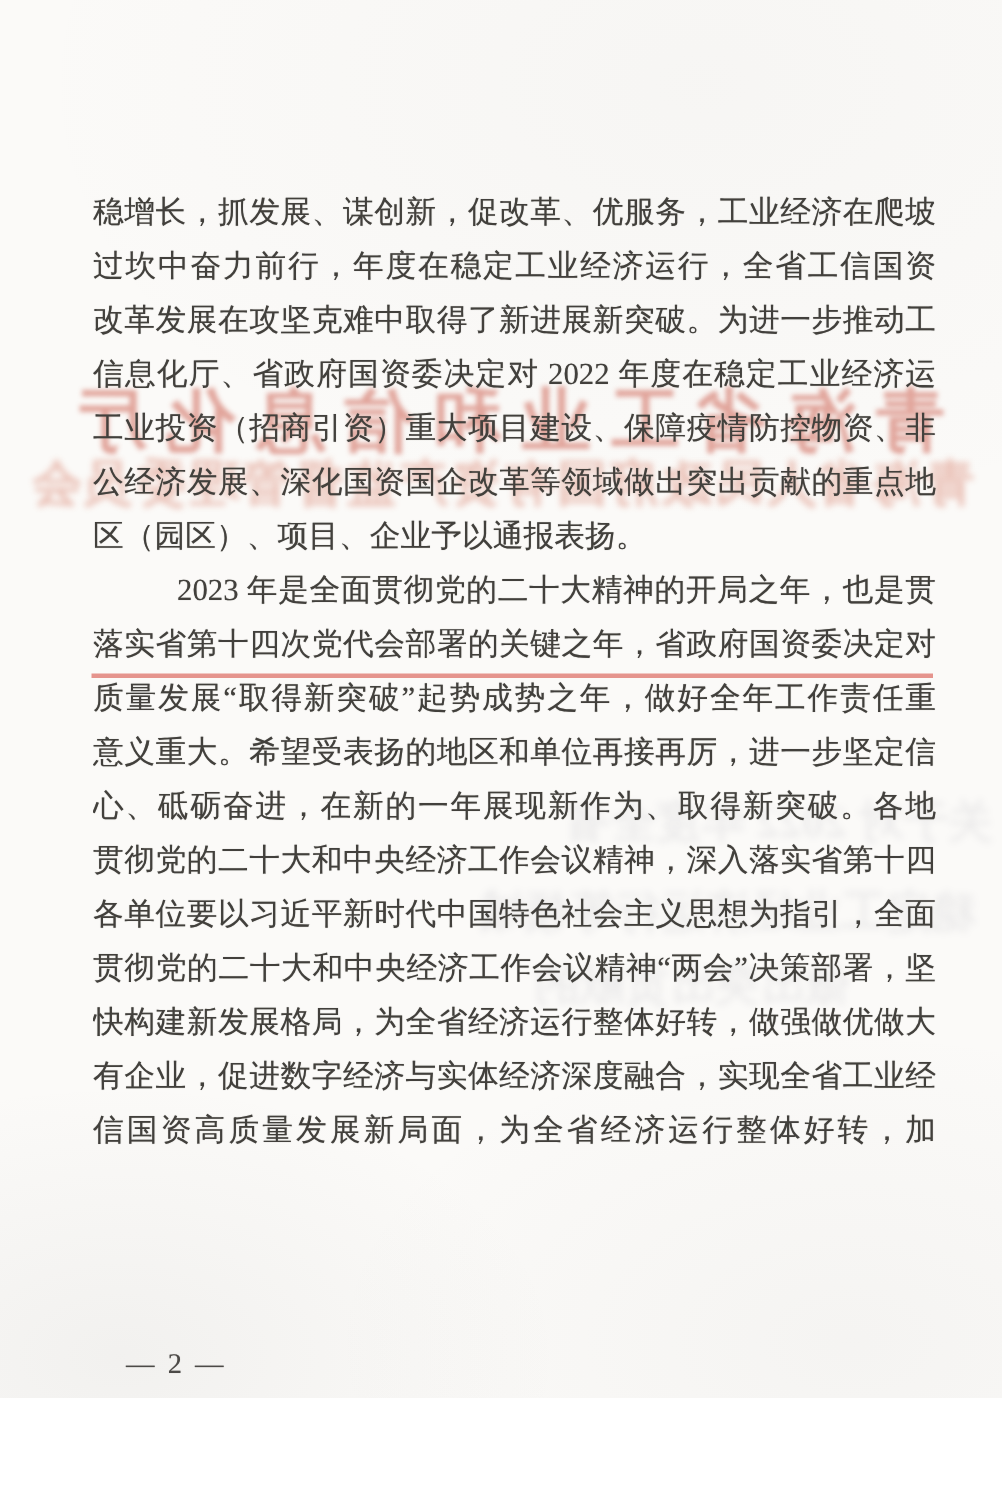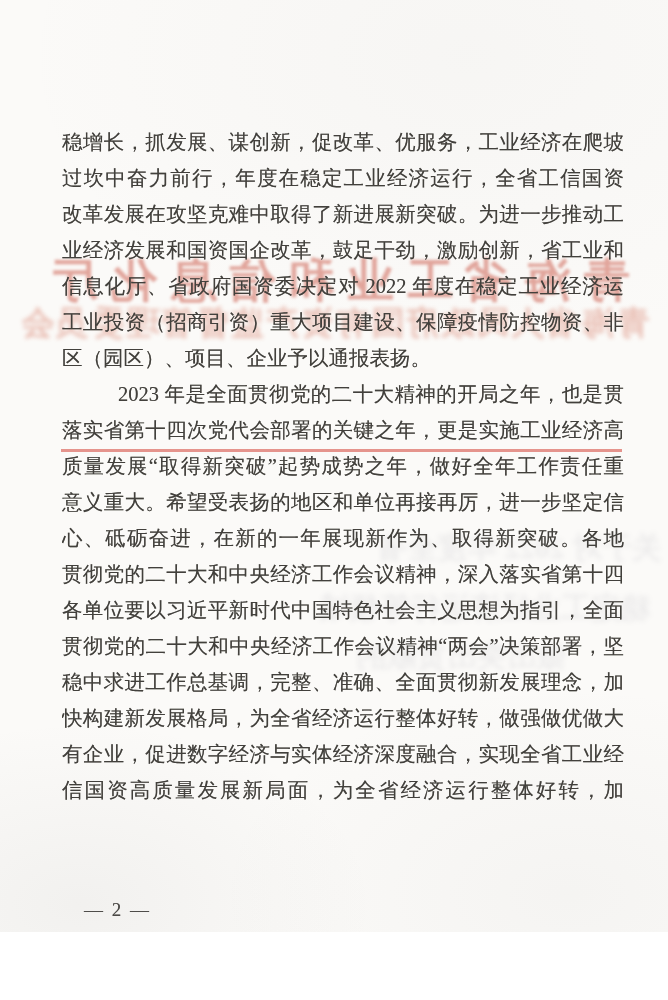--- a/index.html
+++ b/index.html
@@ -72,34 +72,33 @@
   <div class="bleed gray g1">关于对 2022 年度全省</div>
   <div class="bleed gray g2">稳定工业经济运行等领域</div>
   <div class="bleed gray g3">做出突出贡献的</div>
 
   <div class="redline"></div>
 
   <div class="textblock">
     <div class="line">稳增长，抓发展、谋创新，促改革、优服务，工业经济在爬坡</div>
     <div class="line">过坎中奋力前行，年度在稳定工业经济运行，全省工信国资</div>
     <div class="line">改革发展在攻坚克难中取得了新进展新突破。为进一步推动工</div>
-    <div class="line">业经济发展和国资国企改革，鼓足干劲，激励创新，省工业和</div>
     <div class="line">信息化厅、省政府国资委决定对 2022 年度在稳定工业经济运行、</div>
     <div class="line">工业投资（招商引资）重大项目建设、保障疫情防控物资、非</div>
+    <div class="line">公经济发展、深化国资国企改革等领域做出突出贡献的重点地</div>
     <div class="line short">区（园区）、项目、企业予以通报表扬。</div>
 
     <div class="line indent">2023 年是全面贯彻党的二十大精神的开局之年，也是贯彻</div>
-    <div class="line">落实省第十四次党代会部署的关键之年，更是实施工业经济高</div>
+    <div class="line">落实省第十四次党代会部署的关键之年，省政府国资委决定对</div>
     <div class="line">质量发展“取得新突破”起势成势之年，做好全年工作责任重大、</div>
     <div class="line">意义重大。希望受表扬的地区和单位再接再厉，进一步坚定信</div>
     <div class="line">心、砥砺奋进，在新的一年展现新作为、取得新突破。各地区、</div>
     <div class="line">贯彻党的二十大和中央经济工作会议精神，深入落实省第十四</div>
     <div class="line">各单位要以习近平新时代中国特色社会主义思想为指引，全面</div>
     <div class="line">贯彻党的二十大和中央经济工作会议精神“两会”决策部署，坚持</div>
-    <div class="line">稳中求进工作总基调，完整、准确、全面贯彻新发展理念，加</div>
     <div class="line">快构建新发展格局，为全省经济运行整体好转，做强做优做大国</div>
     <div class="line">有企业，促进数字经济与实体经济深度融合，实现全省工业经</div>
     <div class="line">信国资高质量发展新局面，为全省经济运行整体好转，加快“六</div>
   </div>
 
   <div class="pagenum">— 2 —</div>
 
 </div>
 
 </body></html>

